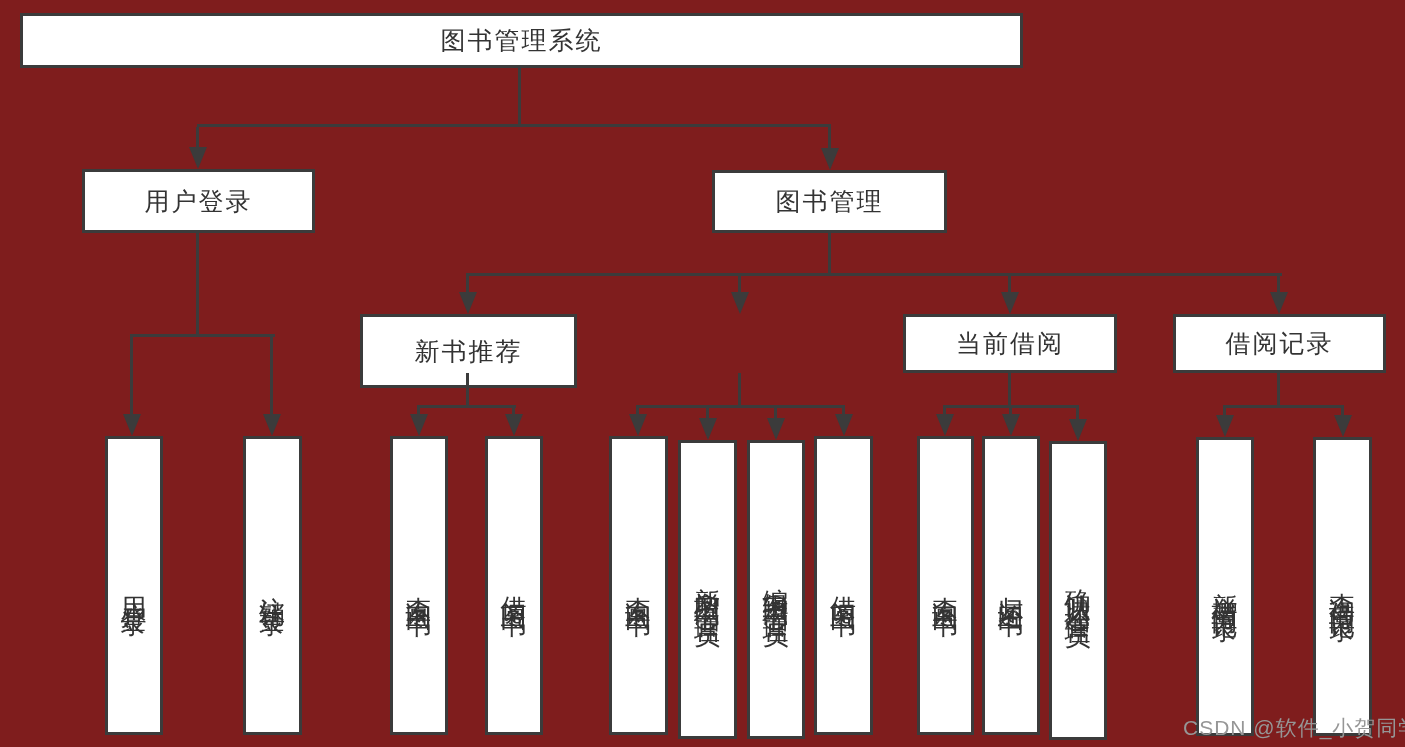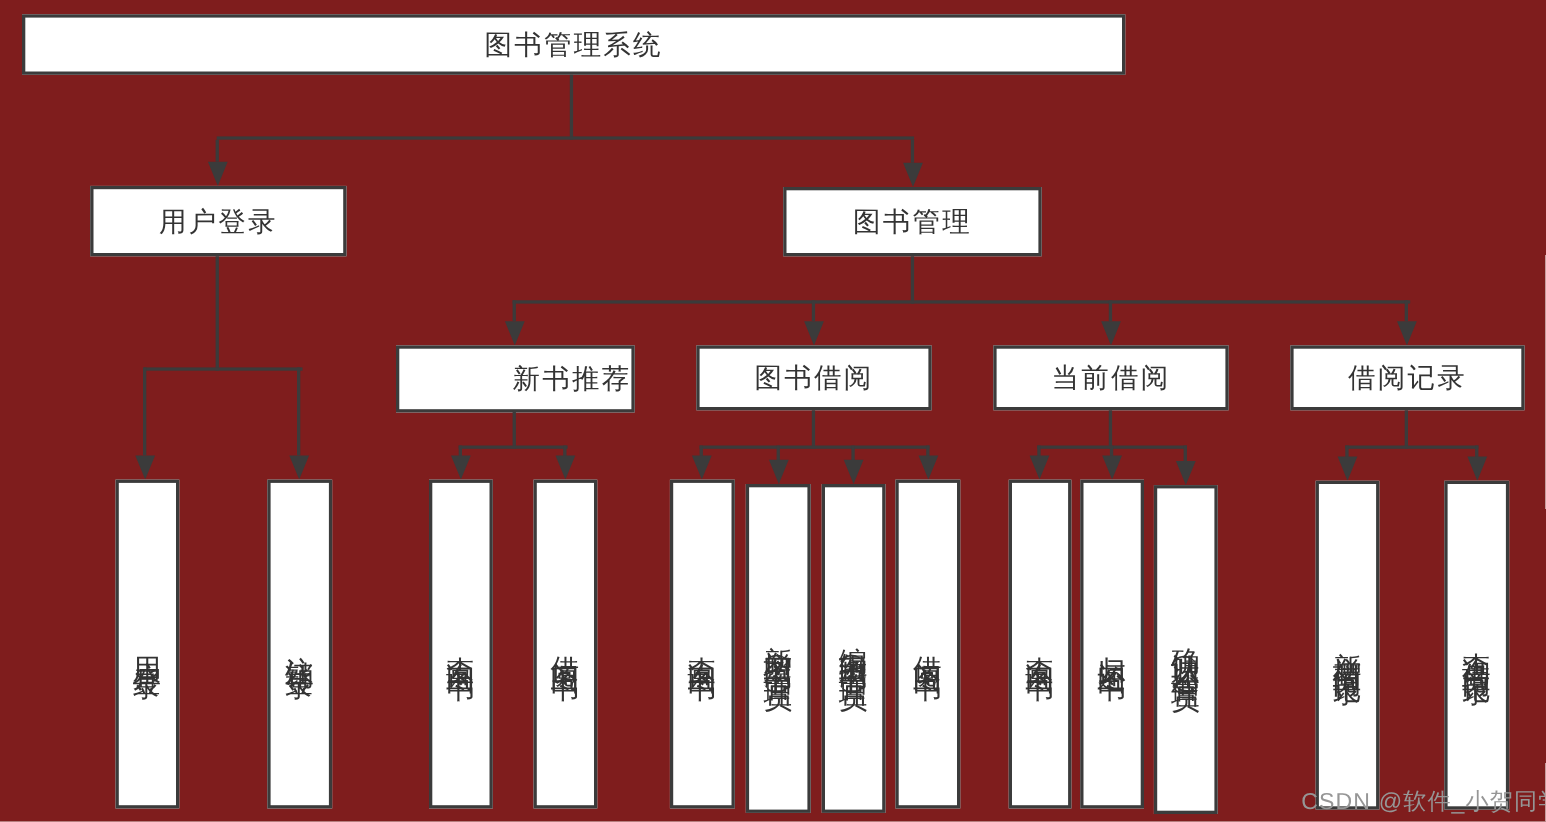--- a/index.html
+++ b/index.html
@@ -64,25 +64,22 @@
   <div class="hline" style="left:466px; top:273px; width:816px;"></div>
   <div class="vline" style="left:466px; top:273px; height:19px;"></div>
   <div class="arrow" style="left:459px; top:292px;"></div>
   <div class="vline" style="left:738px; top:273px; height:19px;"></div>
   <div class="arrow" style="left:731px; top:292px;"></div>
   <div class="vline" style="left:1008px; top:273px; height:19px;"></div>
   <div class="arrow" style="left:1001px; top:292px;"></div>
   <div class="vline" style="left:1277px; top:273px; height:19px;"></div>
   <div class="arrow" style="left:1270px; top:292px;"></div>
 
-  <div class="box box-h" style="left:360px; top:314px; width:217px; height:61px;justify-content:flex-end;">
+  <div class="box box-h" style="left:360px; top:314px; width:217px; height:74px;">
     <span>新书推荐</span>
-  </div>
-  <div class="box box-h" style="left:633px; top:314px; width:214px; height:59px;">
-    <span>图书借阅</span>
   </div>
   <div class="box box-h" style="left:1173px; top:314px; width:213px; height:59px;">
     <span>借阅记录</span>
   </div>
   <div class="box box-h" style="left:903px; top:314px; width:214px; height:59px;">
     <span>当前借阅</span>
   </div>
 
   <div class="vline" style="left:466px; top:373px; height:35px;"></div>
   <div class="hline" style="left:417px; top:405px; width:99px;"></div>

